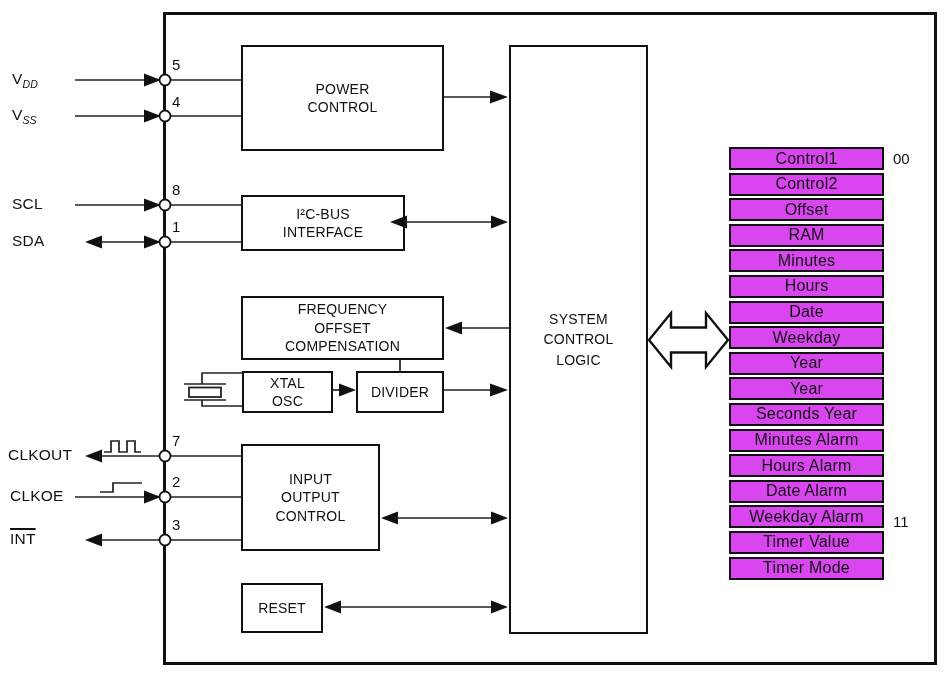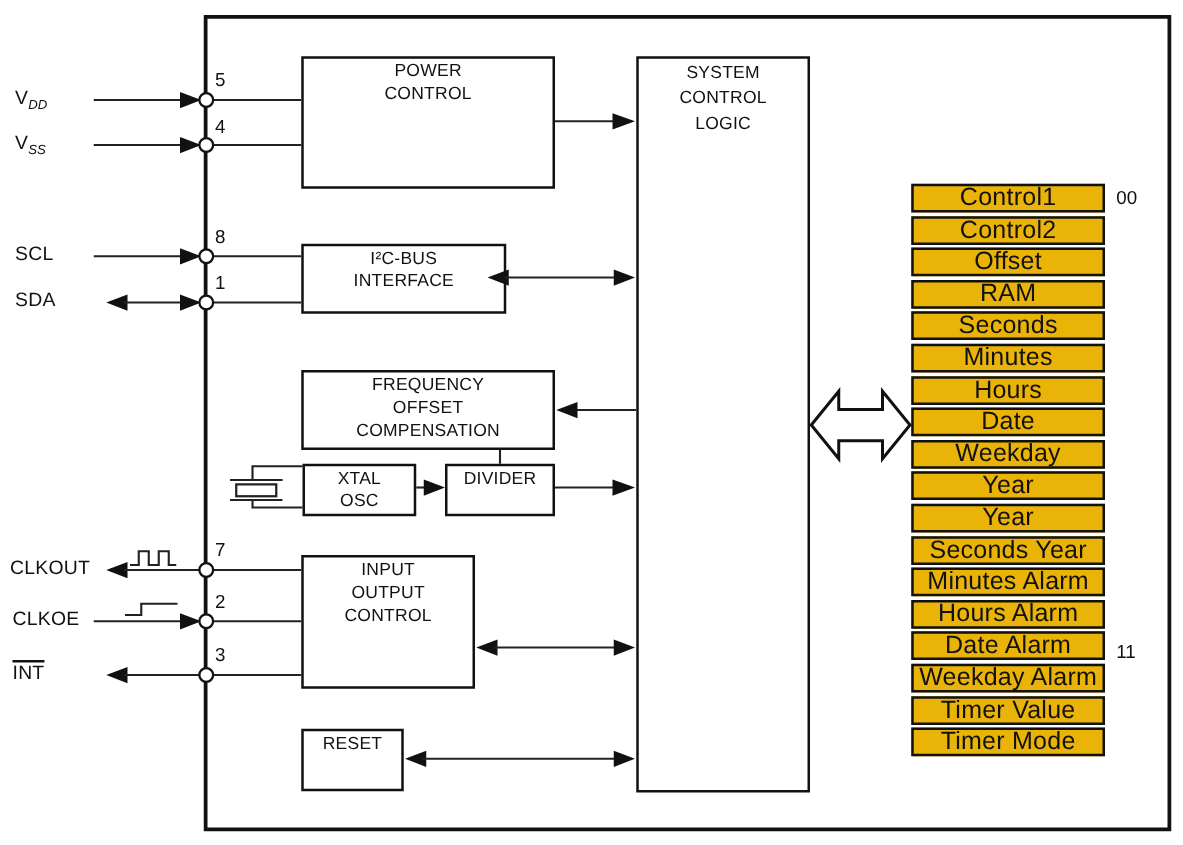--- a/index.html
+++ b/index.html
@@ -1,29 +1,29 @@
 <!DOCTYPE html>
 <html><head>
 <meta charset="utf-8">
 <style>
   html,body{margin:0;padding:0;background:#fff;}
   .stage{position:relative;width:946px;height:676px;background:#fff;overflow:hidden;
          font-family:"Liberation Sans","DejaVu Sans",sans-serif;color:#111;}
   .abs{position:absolute;box-sizing:border-box;}
   .chip{border:3px solid #111;background:transparent;}
-  .block{border:2px solid #111;background:#fff;display:flex;justify-content:center;
+  .block{border:2px solid #111;background:#fff;display:flex;align-items:center;justify-content:center;
          text-align:center;font-size:14px;line-height:1.32;letter-spacing:.2px;}
   .block .bt{white-space:pre-line;}
   .pin-label{font-size:15.5px;letter-spacing:.2px;white-space:nowrap;}
   .pin-label sub{font-size:10.5px;letter-spacing:0;font-style:italic;}
   .overline{text-decoration:overline;text-decoration-thickness:1.5px;}
   .pin-num{font-size:15px;}
   .regs{display:flex;flex-direction:column;gap:2.6px;}
-  .reg{height:19px;border:2px solid #111;background:#eab308;display:flex;align-items:center;
-       justify-content:center;font-size:20px;letter-spacing:.2px;text-align:center;}
+  .reg{height:19px;border:2px solid #111;background:#d946ef;display:flex;align-items:center;
+       justify-content:center;font-size:16px;letter-spacing:.2px;text-align:center;}
   .addr{font-size:15px;}
   svg.wires{position:absolute;left:0;top:0;pointer-events:none;}
   .wires line,.wires polyline{stroke:#222;stroke-width:1.7;fill:none;}
   .wires polygon{fill:#111;stroke:none;}
   .wires circle{fill:#fff;stroke:#111;stroke-width:1.8;}
   .wires .outline{fill:#fff;stroke:#111;stroke-width:2.4;stroke-linejoin:miter;}
   .wires rect{fill:#fff;stroke:#222;stroke-width:1.8;}
 </style>
 </head>
 <body>
@@ -80,21 +80,20 @@
       <span class="bt">SYSTEM
 CONTROL
 LOGIC</span>
     </div>
 
   <div class="abs regs" style="left:729px;top:147px;width:155px">
     <div class="reg">Control1</div>
     <div class="reg">Control2</div>
     <div class="reg">Offset</div>
     <div class="reg">RAM</div>
-    <div class="reg">Seconds</div>
     <div class="reg">Minutes</div>
     <div class="reg">Hours</div>
     <div class="reg">Date</div>
     <div class="reg">Weekday</div>
     <div class="reg">Year</div>
     <div class="reg">Year</div>
     <div class="reg">Seconds Year</div>
     <div class="reg">Minutes Alarm</div>
     <div class="reg">Hours Alarm</div>
     <div class="reg">Date Alarm</div>

